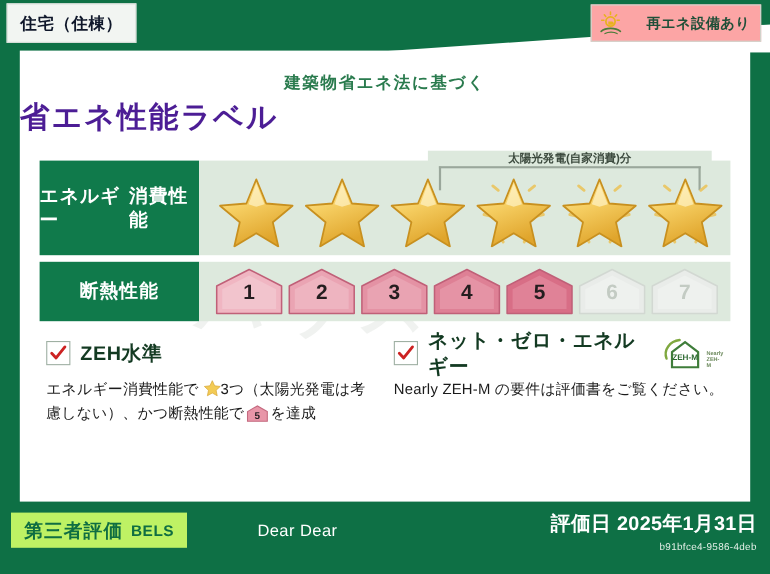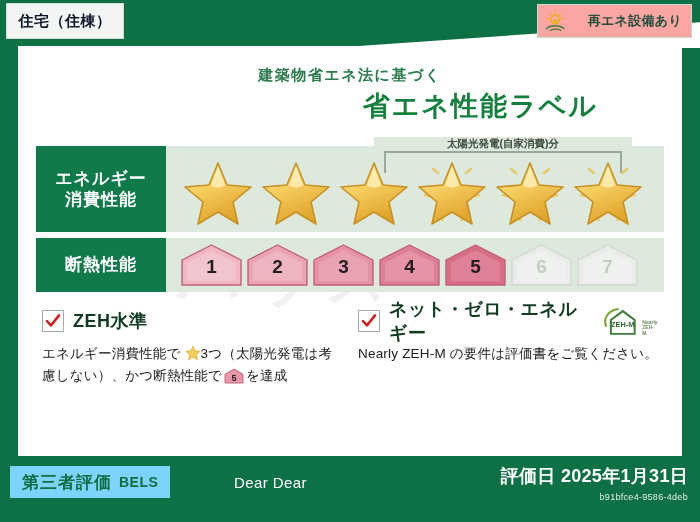--- a/index.html
+++ b/index.html
@@ -38,39 +38,39 @@
   .card{
     position:absolute;left:18px;top:46px;width:664px;height:410px;
     background:#ffffff;
   }
 
   .title-sub{
     position:absolute;left:0;top:20px;width:664px;text-align:center;
     font-size:15px;font-weight:bold;color:#2a7b4e;letter-spacing:1.5px;
   }
   .title-main{
-    position:absolute;left:0;top:42px;width:580px;text-align:right;
-    font-size:27px;font-weight:bold;color:#15803d;letter-spacing:2px;
+    position:absolute;left:0;top:42px;width:580px;text-align:left;
+    font-size:27px;font-weight:bold;color:#4c1d95;letter-spacing:2px;
   }
 
   
   .watermark{
     position:absolute;left:160px;top:190px;width:340px;
     font-size:62px;font-weight:bold;color:rgba(120,140,120,.11);
     letter-spacing:10px;pointer-events:none;user-select:none;
   }
 
   
   .row{position:absolute;left:18px;width:628px;display:flex;}
   .row-energy{top:100px;height:86px;}
   .row-insul{top:192px;height:54px;}
 
   .row-label{
-    width:130px;background:#107a4b;color:#ffffff;
-    display:flex;flex-direction:column;align-items:center;justify-content:center;
+    width:145px;background:#107a4b;color:#ffffff;
+    display:flex;flex-direction:row;align-items:center;justify-content:center;
     font-size:17px;font-weight:bold;letter-spacing:1px;line-height:1.25;
     flex:none;
   }
   .row-body{flex:1;background:#dde9dd;position:relative;}
 
   
   .stars{
     position:absolute;left:0;top:0;right:0;bottom:0;
     display:flex;align-items:center;justify-content:flex-start;
     padding-left:16px;gap:6px;
@@ -130,21 +130,21 @@
   .inline-house svg{display:block;width:20px;height:16px;}
   .inline-house i{
     position:absolute;left:0;right:0;top:3px;text-align:center;
     font-size:9px;font-style:normal;font-weight:bold;color:#2b2326;
   }
 
   
   .footer{position:absolute;left:0;top:456px;width:700px;height:66px;}
   .bels-box{
     position:absolute;left:10px;top:10px;height:32px;
-    background:#7dd3fc;display:flex;align-items:center;padding:0 12px;
+    background:#bef264;display:flex;align-items:center;padding:0 12px;
   }
   .bels-jp{font-size:17px;font-weight:bold;color:#0f6e42;letter-spacing:1px;}
   .bels-en{font-size:14px;font-weight:bold;color:#0f6e42;margin-left:7px;letter-spacing:.5px;}
   .brand{
     position:absolute;left:234px;top:18px;
     font-size:15px;color:#ffffff;letter-spacing:.4px;
   }
   .eval{
     position:absolute;right:12px;top:8px;text-align:right;color:#ffffff;
   }

